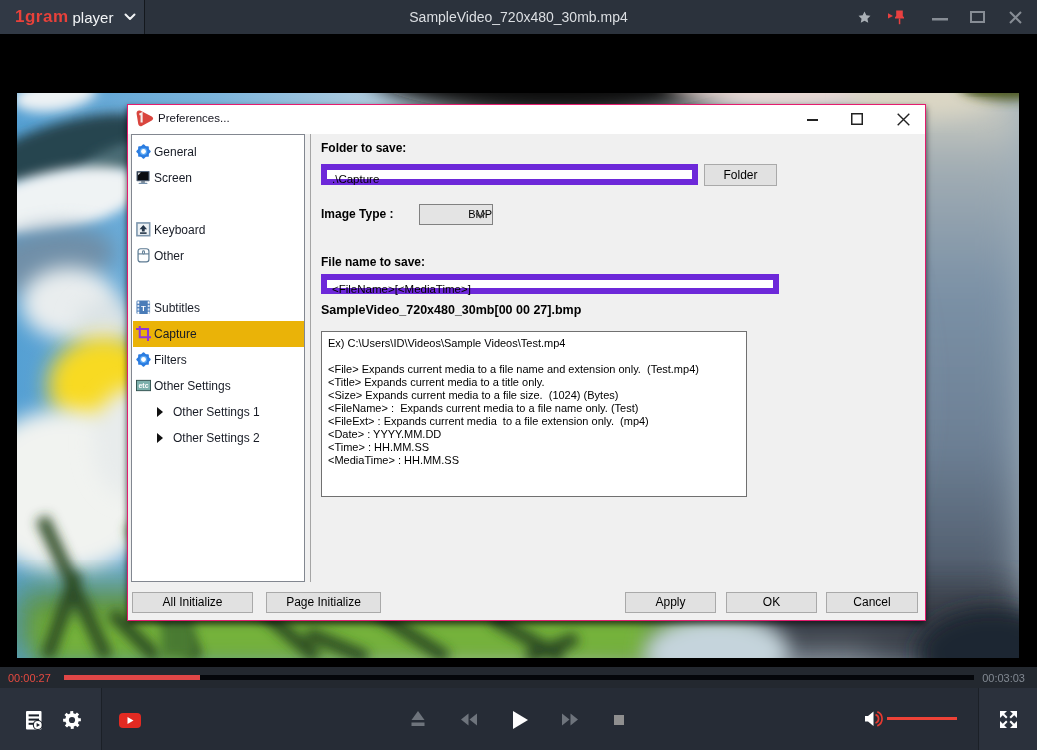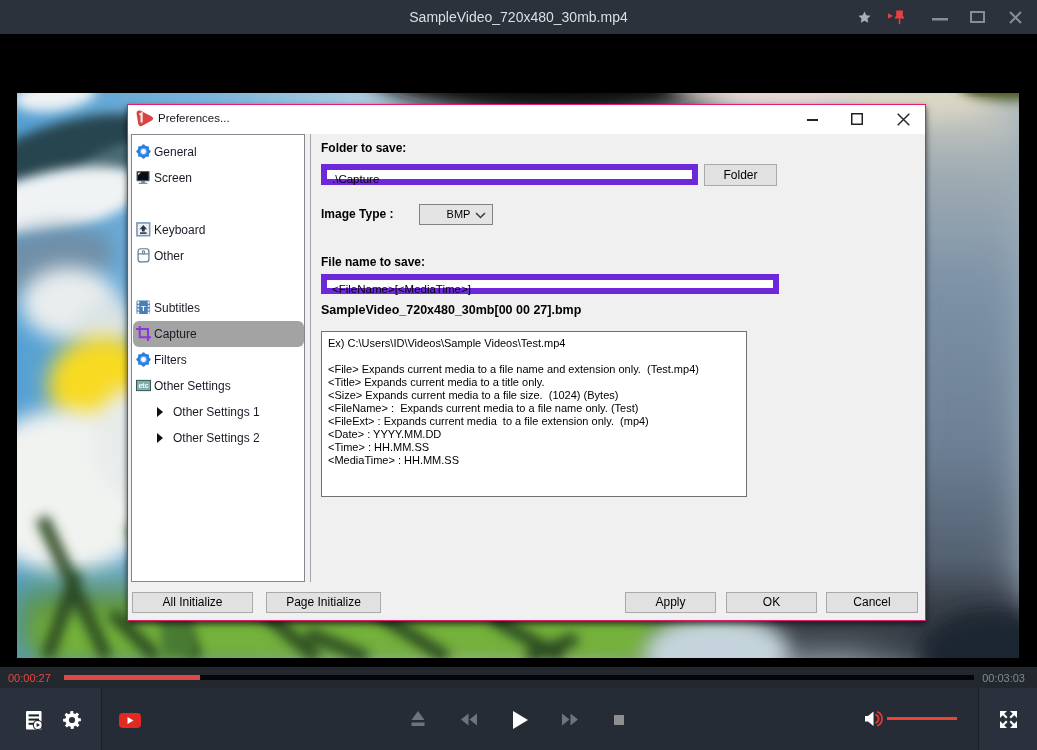--- a/index.html
+++ b/index.html
@@ -14,21 +14,21 @@
 #apptitle { position:absolute; left:300px; top:0; width:437px; height:34px; line-height:34px; text-align:center; color:#dcdfe3; font-size:14px; }
 
 
 #dialog { position:absolute; left:127px; top:104px; width:799px; height:517px; background:#f0f0f0; border:1.5px solid #e41c6e; box-shadow:0 3px 6px rgba(5,5,10,0.7); }
 #dtitle { position:absolute; left:0; top:0; width:100%; height:29px; background:#ffffff; }
 #dtitletext { position:absolute; left:30px; top:7px; font-size:11.5px; color:#15151f; }
 #navbox { position:absolute; left:3px; top:29px; width:174px; height:448px; background:#fff; border:1px solid #828790; }
 .nav-item { position:absolute; left:1px; width:171px; height:26px;padding-left:11px; }
 .nav-item .lbl { position:absolute; left:21px; top:6px; font-size:12px; color:#181c26; }
 .nav-item .ico { position:absolute; left:3px; top:5px; width:15px; height:15px; }
-.nav-sel { background:#a3a3a3;border-radius:6px; }
+.nav-sel { background:#eab308; }
 .nav-sub { position:absolute; left:1px; width:171px; height:26px; }
 .nav-sub .tri { position:absolute; left:24px; top:8px; width:0; height:0; border-left:6px solid #111; border-top:5px solid transparent; border-bottom:5px solid transparent; }
 .nav-sub .lbl { position:absolute; left:40px; top:6px; font-size:12px; color:#181c26; }
 #vsep { position:absolute; left:182px; top:29px; width:1px; height:448px; background:#a5a5a5; }
 
 .dlabel { position:absolute; font-size:12px; color:#000;font-weight:bold; }
 .dinput { position:absolute; background:#fff; border:6px solid #6d28d9; font-size:11.5px; color:#000; line-height:19px; padding-left:5px; }
 .dbtn { position:absolute; background:#e1e1e1; border:1px solid #a9a9a9; font-size:12px; color:#000; text-align:center; }
 
 #exbox { position:absolute; left:193px; top:226px; width:426px; height:166px; background:#fff; border:1px solid #707070; font-size:11px; color:#000; line-height:13px; padding:5px 0 0 6px; white-space:pre; }
@@ -40,20 +40,27 @@
 #bar-track { position:absolute; left:64px; top:8px; width:910px; height:5px; background:#04060a; }
 #bar-red { position:absolute; left:0; top:0; width:136px; height:5px; background:#e04747; }
 #controls { position:absolute; left:0; top:688px; width:1037px; height:62px; background:#262c36; }
 #ctl-left { position:absolute; left:0; top:0; width:102px; height:62px; background:#2b313c; border-right:1px solid #1b2027; }
 #ctl-right { position:absolute; left:978px; top:0; width:59px; height:62px; background:#2b313c; border-left:1px solid #1b2027; }
 </style>
 </head>
 <body>
 
 <div id="titlebar">
+  <div id="logoarea">
+    <span id="logo1">1gram</span>
+      <span id="logo2">player</span>
+    <svg width="12" height="8" style="margin-left:11px" viewBox="0 0 12 8">
+        <path d="M1.5 1.5 L6 6 L10.5 1.5" stroke="#f0f2f4" stroke-width="2" fill="none" stroke-linecap="round" stroke-linejoin="round"></path>
+      </svg>
+  </div>
   <div id="apptitle">SampleVideo_720x480_30mb.mp4</div>
   <svg class="abs" style="left:858px;top:11px" width="13" height="13" viewBox="0 0 15 15">
       <path d="M7.5 0.5 L9.6 4.9 L14.4 5.5 L10.9 8.8 L11.8 13.6 L7.5 11.2 L3.2 13.6 L4.1 8.8 L0.6 5.5 L5.4 4.9 Z" fill="#aab0b6"></path>
     </svg>
   <svg class="abs" style="left:887px;top:10px" width="20" height="15" viewBox="0 0 20 15">
     <path d="M1 3.2 L6 5.9 L1 8.6 Z" fill="#e84040"></path>
     <path d="M9.2 0.5 L15.8 0.5 L15.8 6 L17 7.2 L17 8.4 L8 8.4 L8 7.2 L9.2 6 Z" fill="#e84040"></path>
     <rect x="11.8" y="8.4" width="1.5" height="5.8" fill="#e84040"></rect>
   </svg>
   <svg class="abs" style="left:932px;top:18px" width="16" height="2.5" viewBox="0 0 16 2.5">
@@ -245,21 +252,21 @@
         <span class="lbl">Other Settings 2</span>
       </div>
   </div>
   <div id="vsep"></div>
 
   <div class="dlabel" style="left:193px;top:36px">Folder to save:</div>
   <div class="dinput" style="left:193px;top:59px;width:377px;height:21px">.\Capture</div>
   <div class="dbtn" style="left:576px;top:59px;width:73px;height:22px;line-height:20px">Folder</div>
 
   <div class="dlabel" style="left:193px;top:102px">Image Type :</div>
-  <div class="dbtn" style="left:291px;top:99px;width:74px;height:21px;text-align:center;padding-left:5px;line-height:19px;font-size:11px;border-color:#818181;background:#e4e4e4">BMP
+  <div class="dbtn" style="left:291px;top:99px;width:74px;height:21px;text-align:right;padding-left:5px;line-height:19px;font-size:11px;border-color:#818181;background:#e4e4e4">BMP
     <svg class="abs" style="left:55px;top:7px" width="11" height="7" viewBox="0 0 11 7">
         <path d="M1 1 L5.5 5.5 L10 1" stroke="#3c3c3c" stroke-width="1.5" fill="none"></path>
       </svg>
   </div>
 
   <div class="dlabel" style="left:193px;top:150px">File name to save:</div>
   <div class="dinput" style="left:193px;top:169px;width:458px;height:20px;line-height:18px;font-size:11.5px">&lt;FileName&gt;[&lt;MediaTime&gt;]</div>
   <div class="dlabel" style="left:193px;top:198px;font-weight:bold;font-size:12.5px">SampleVideo_720x480_30mb[00 00 27].bmp</div>
 
   <div id="exbox">Ex) C:\Users\ID\Videos\Sample Videos\Test.mp4

